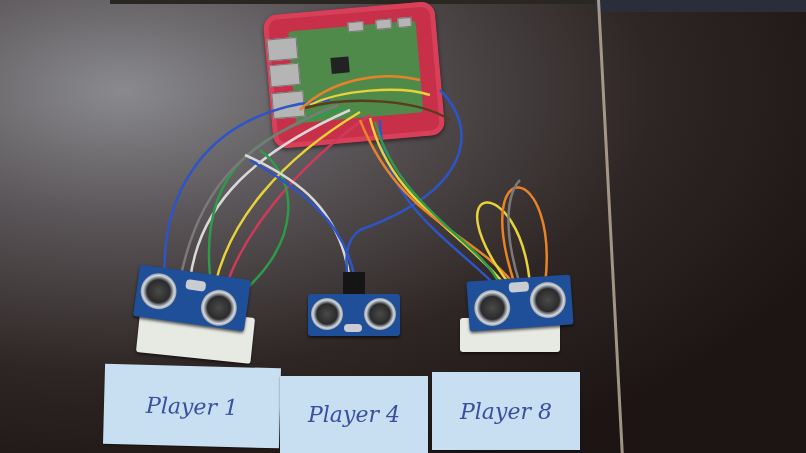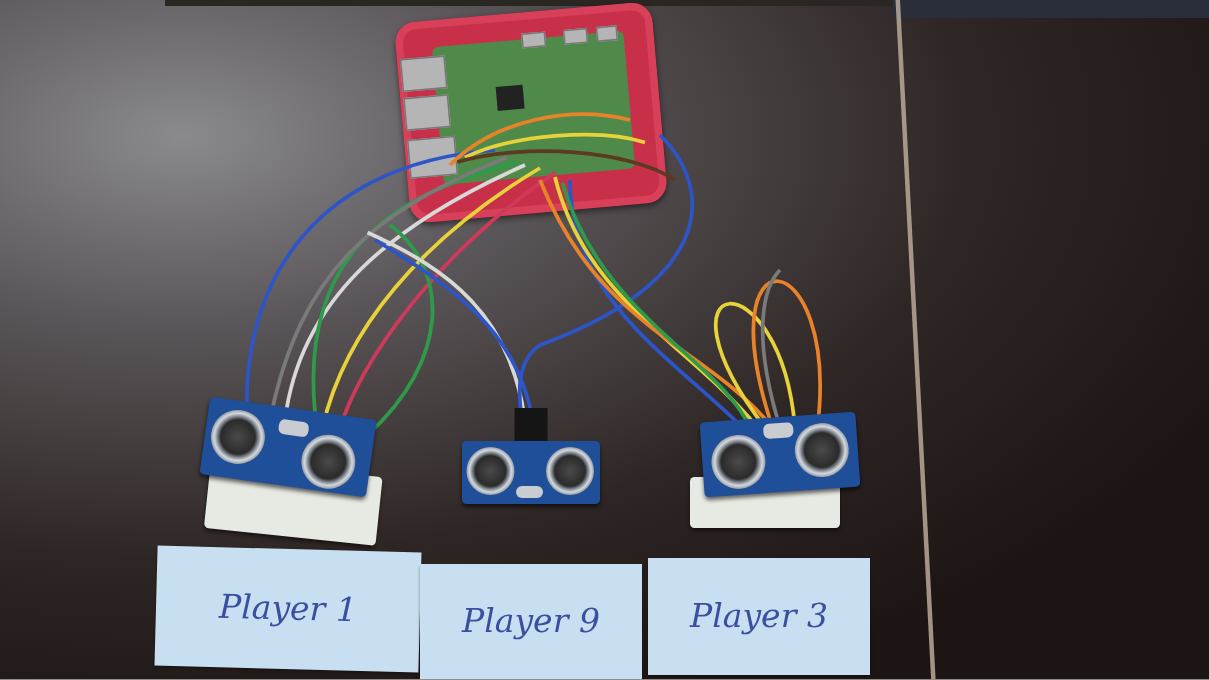--- a/index.html
+++ b/index.html
@@ -91,18 +91,18 @@
   <div class="sensor" style="left:468px;top:278px;width:104px;height:50px;transform:rotate(-4deg);">
     <div class="eye" style="left:6px;top:10px;"></div>
     <div class="crystal" style="left:42px;top:4px;"></div>
     <div class="eye" style="left:62px;top:6px;"></div>
   </div>
 
   <div class="note" style="left:104px;top:366px;width:176px;height:80px;transform:rotate(1.5deg);">
     <span>Player 1</span>
   </div>
   <div class="note" style="left:280px;top:376px;width:148px;height:77px;">
-    <span>Player 9</span>
+    <span>Player 4</span>
   </div>
   <div class="note" style="left:432px;top:372px;width:148px;height:78px;">
-    <span>Player 3</span>
+    <span>Player 8</span>
   </div>
 </div>
 
 </body></html>

